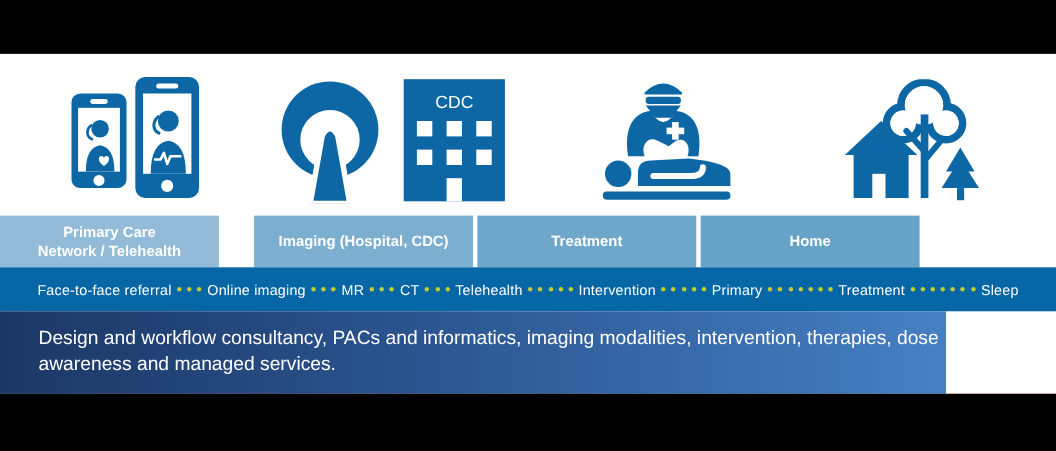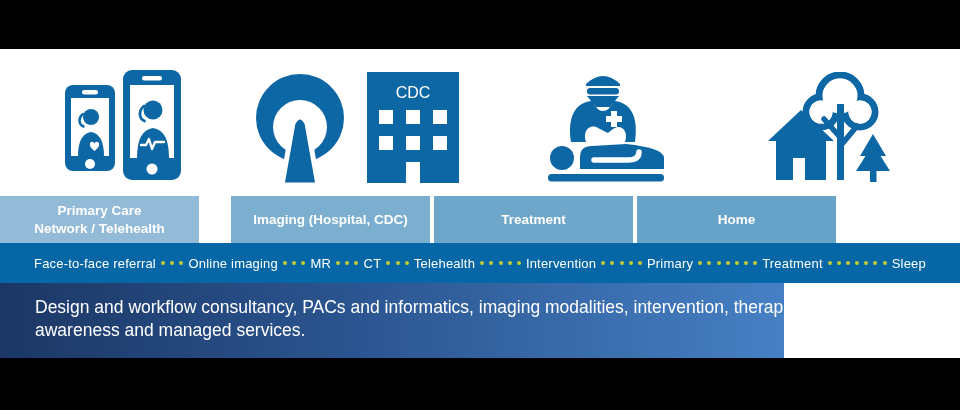--- a/index.html
+++ b/index.html
@@ -20,21 +20,21 @@
   .band:nth-child(1){background:var(--band-1);}
   .band:nth-child(2){background:var(--band-2);margin-left:28px;}
   .band:nth-child(3){background:var(--band-3);}
   .band:nth-child(4){background:var(--band-4);}
   .band span{white-space:pre-line;}
   .strip{position:absolute;top:194px;left:0;width:960px;height:40px;background:var(--strip-blue);
          display:flex;align-items:center;justify-content:space-between;
          padding:0 34px;box-sizing:border-box;color:#fff;font-size:13px;letter-spacing:.2px;}
   .strip .dot{width:4px;height:4px;border-radius:50%;background:var(--dot-yellow);flex:0 0 auto;}
   .strip .plabel{white-space:nowrap;}
-  .footer{position:absolute;top:234px;left:0;width:784px;height:75px;box-sizing:border-box;
+  .footer{position:absolute;top:234px;left:0;width:860px;height:75px;box-sizing:border-box;
           background:linear-gradient(90deg,var(--footer-left) 0%,var(--footer-mid) 45%,var(--footer-right) 100%);
           color:#fff;padding:13px 0 0 35px;}
   .footer p{margin:0;width:845px;font-size:17.5px;line-height:1.33;font-weight:400;}
 </style>
 </head>
 <body>
 
 <div class="frame">
   <div class="bar top"></div>
 

